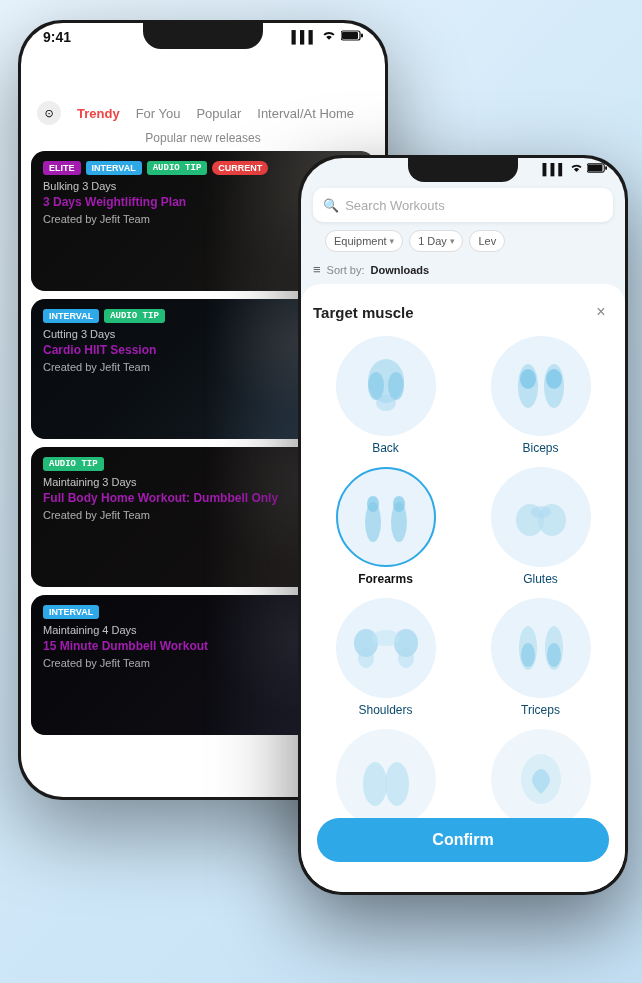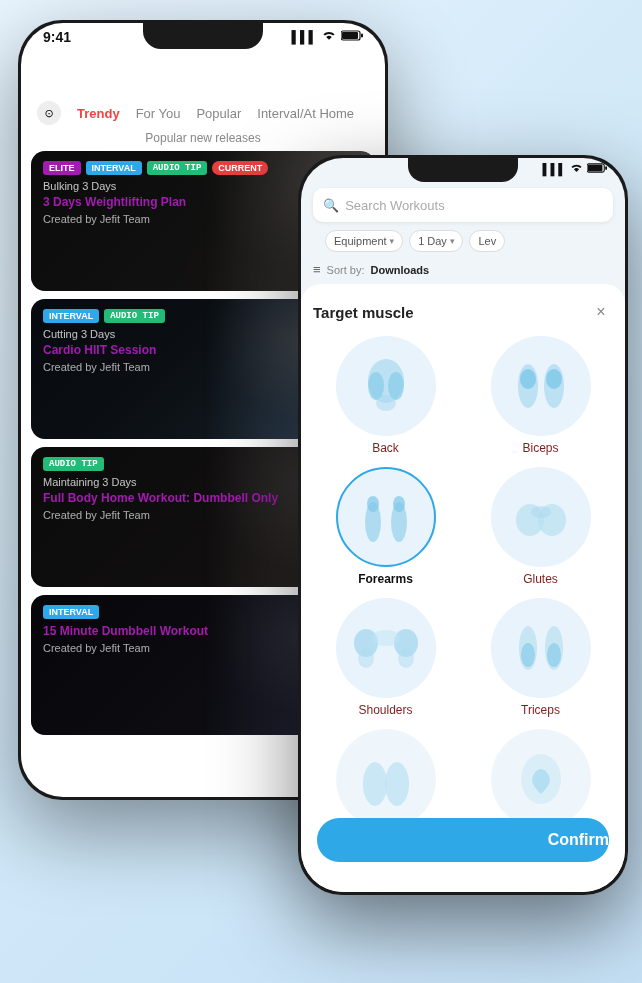--- a/index.html
+++ b/index.html
@@ -390,39 +390,39 @@
     }
     .muscle-circle.selected {
       border: 2.5px solid #2ea8e6;
     }
     .muscle-circle svg {
       width: 70px;
       height: 70px;
     }
     .muscle-label {
       font-size: 12px;
-      color: #7f1d1d;
+      color: #0c4a6e;
       font-weight: 500;
     }
     .muscle-label.selected-label {
       font-weight: 700;
       color: #111;
     }
 
     
     .confirm-btn {
       position: absolute;
       bottom: 30px;
       left: 16px; right: 16px;
       height: 44px;
       background: #2ea8e6;
       border-radius: 22px;
       display: flex;
       align-items: center;
-      justify-content: flex-end;
+      justify-content: center;
       font-size: 16px;
       font-weight: 600;
       color: #fff;
       cursor: pointer;
     }
 
     
     .muscle-bottom-row {
       display: grid;
       grid-template-columns: 1fr 1fr;
@@ -516,20 +516,21 @@
       </div>
 
       <div class="workout-card">
         <div class="card-bg bg4"></div>
         <div class="card-person card-person-4"></div>
         <div class="card-overlay"></div>
         <div class="card-content">
           <div class="card-badges">
             <span class="badge badge-interval">INTERVAL</span>
           </div>
+          <div class="card-subtitle">Maintaining  4 Days</div>
           <div class="card-title">15 Minute Dumbbell Workout</div>
           <div class="card-creator">Created by Jefit Team</div>
         </div>
       </div>
     </div>
   </div>
 </div>
 
 <div class="phone2">
   <div class="phone2-inner">

